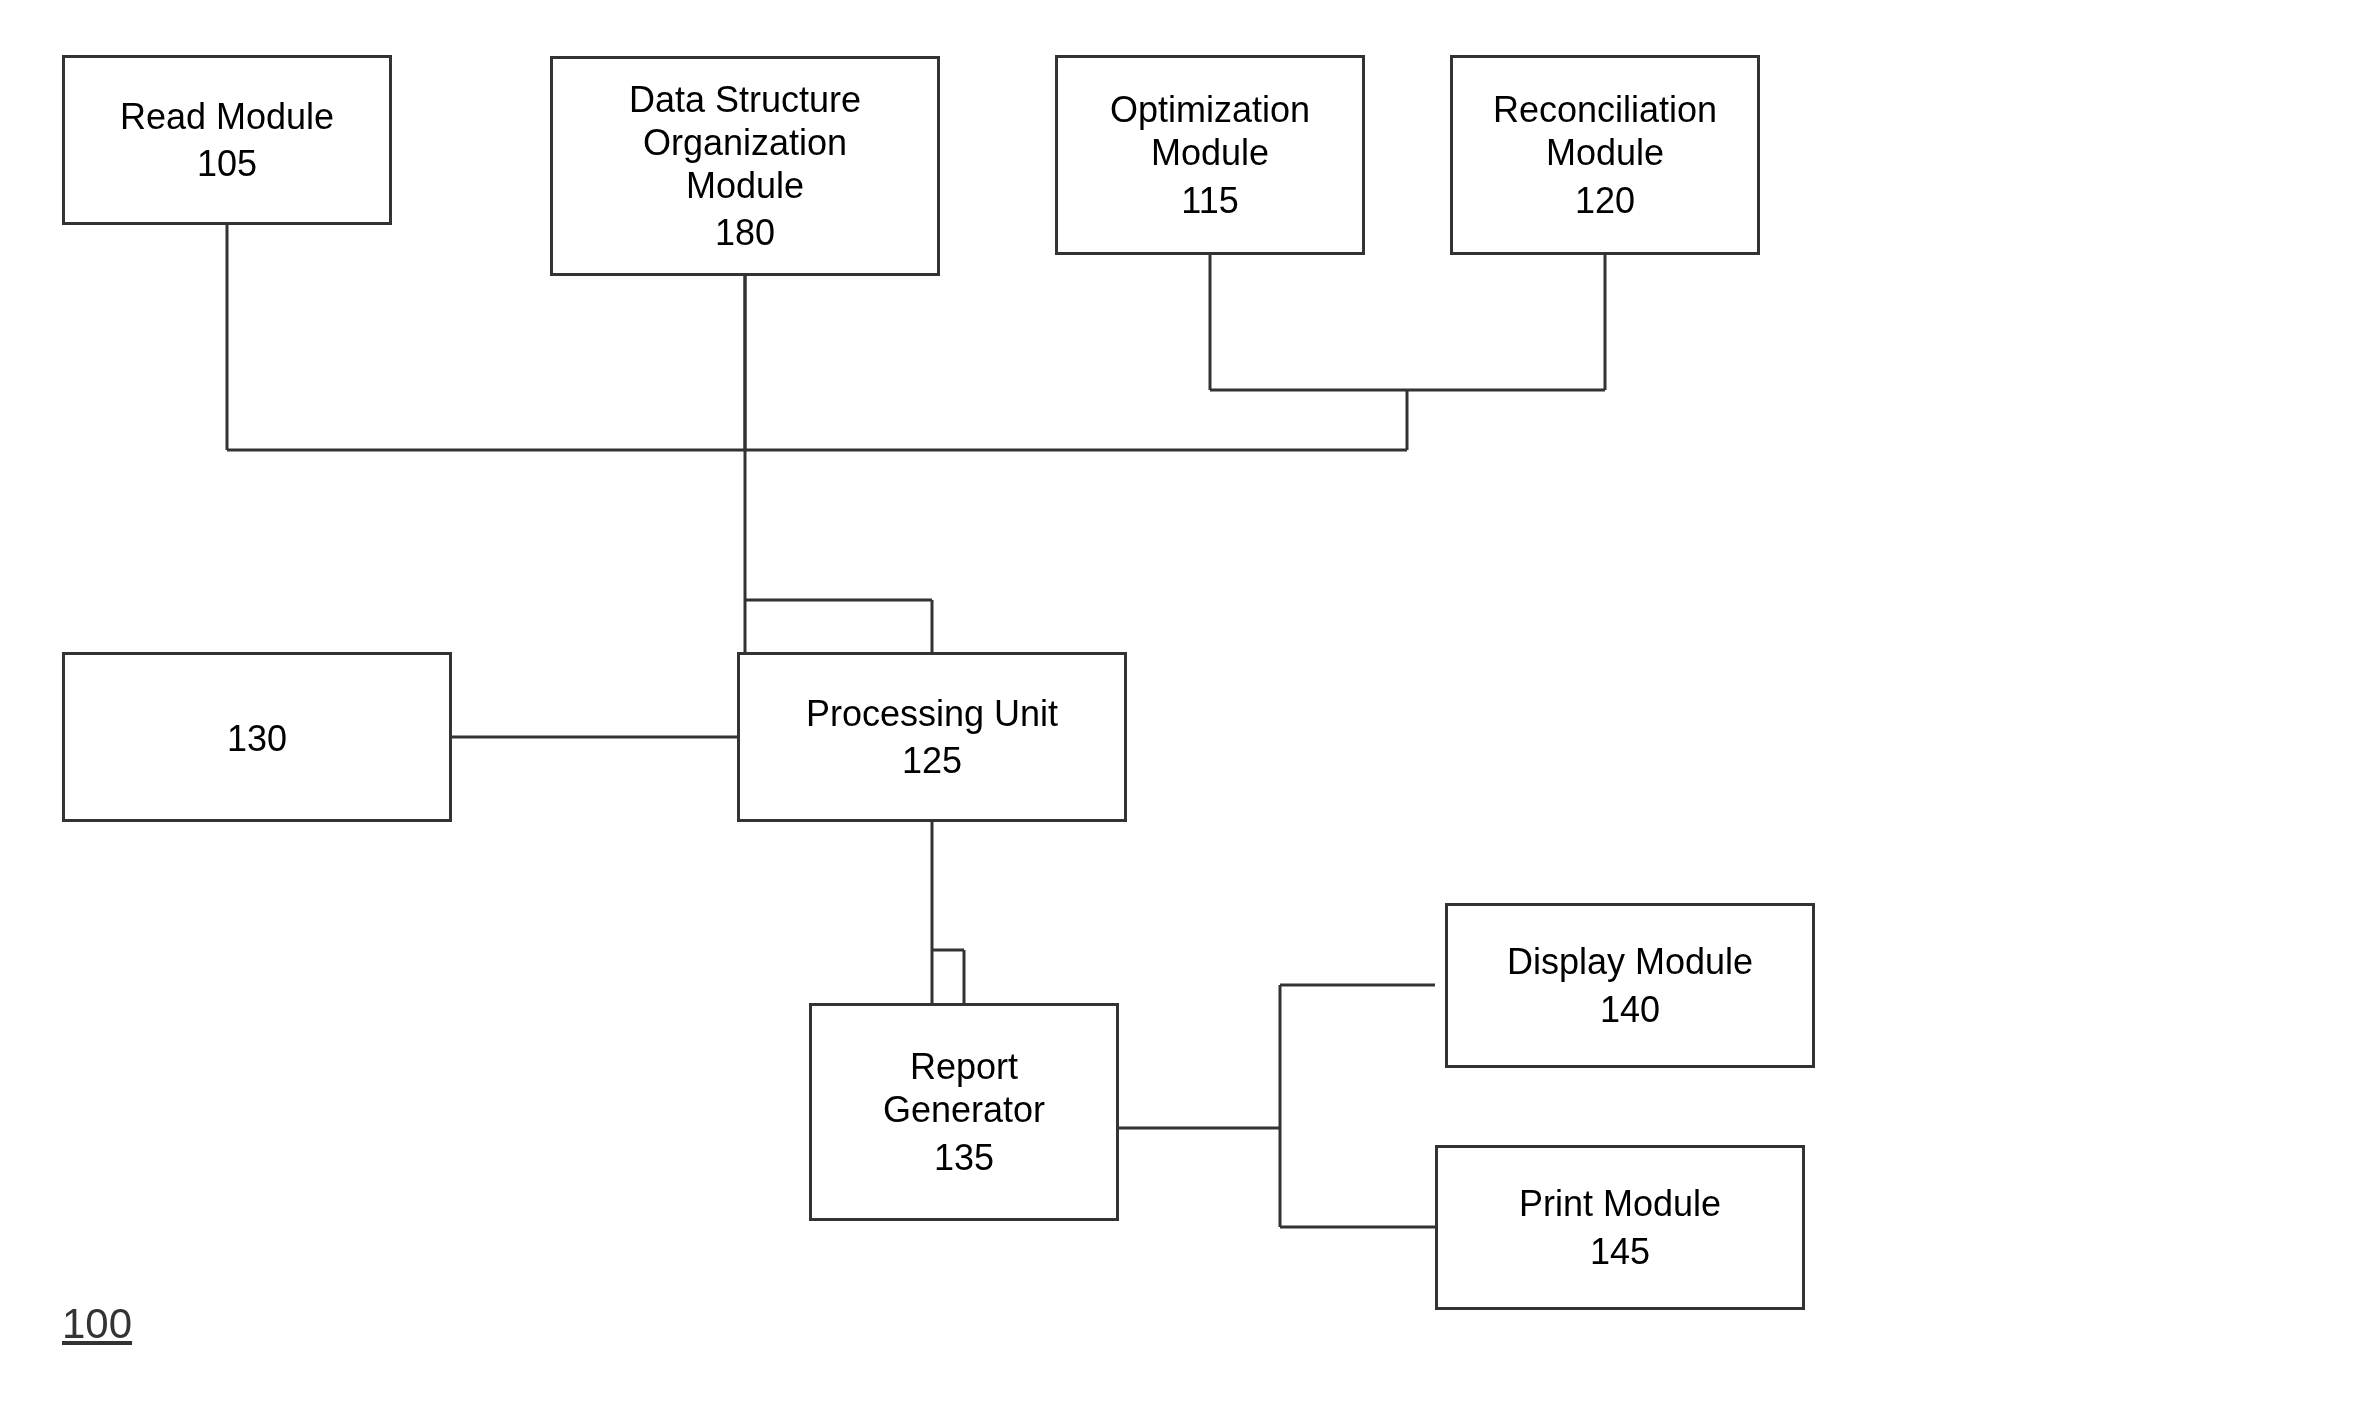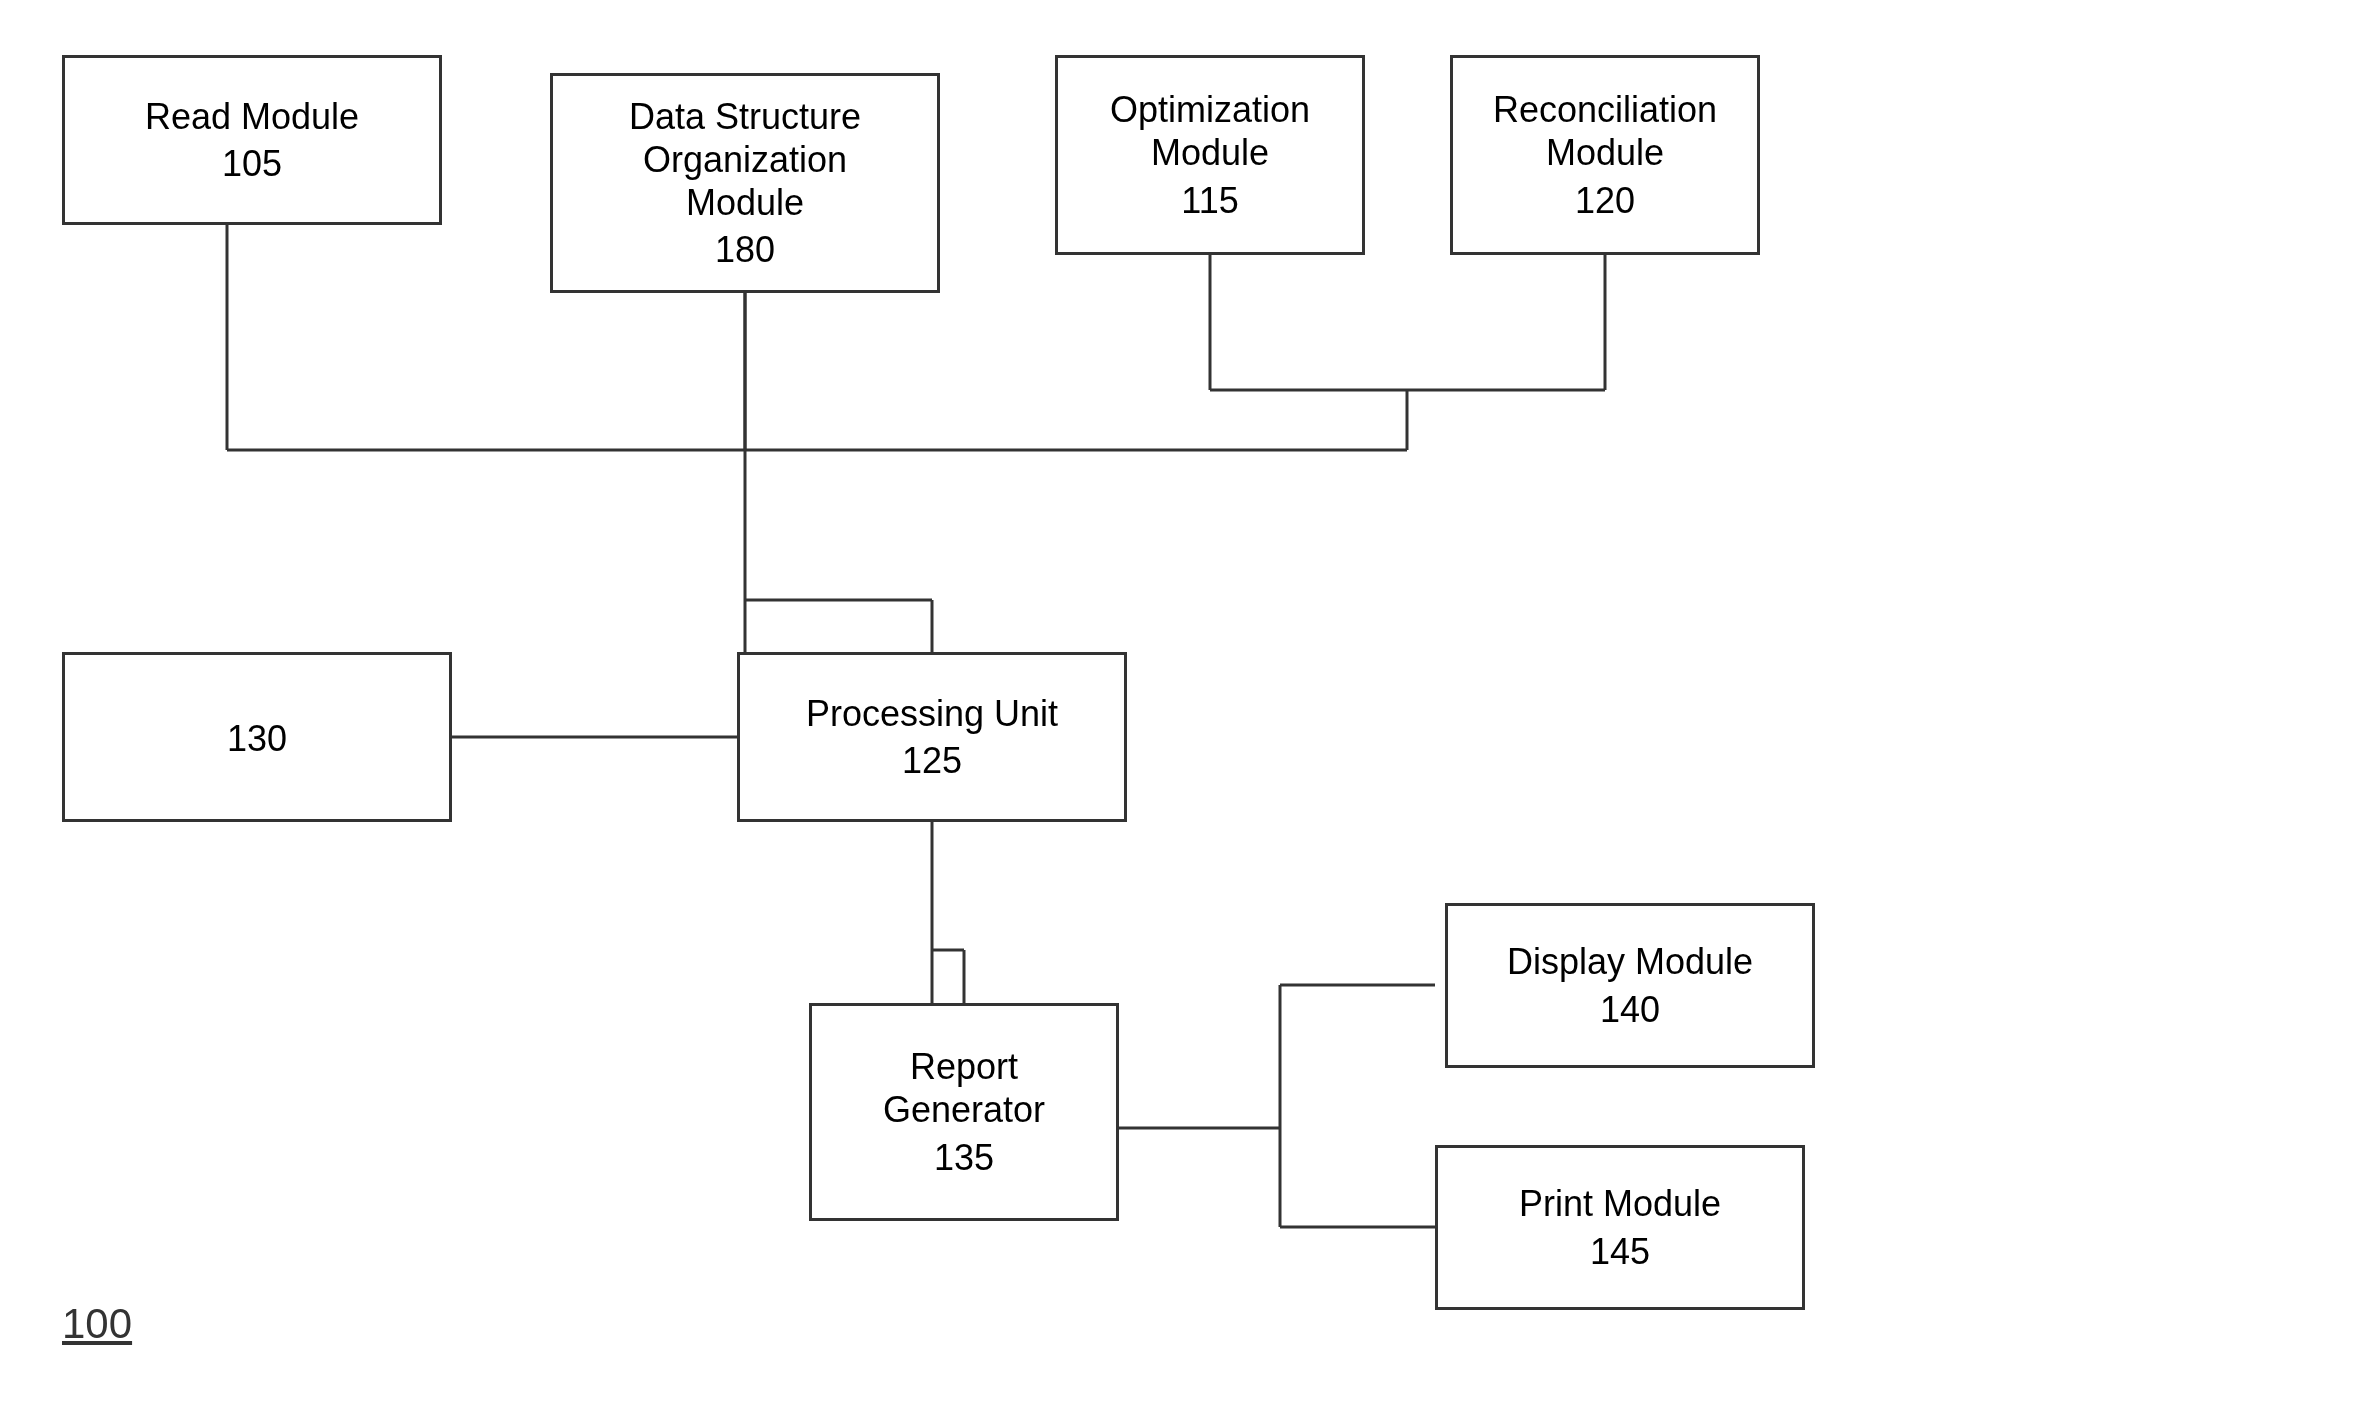--- a/index.html
+++ b/index.html
@@ -97,26 +97,26 @@
     <line x1="932" y1="822" x2="932" y2="1003"></line>
     <line x1="932" y1="950" x2="964" y2="950"></line>
     <line x1="964" y1="950" x2="964" y2="1003"></line>
 
     <line x1="1119" y1="1128" x2="1280" y2="1128"></line>
     <line x1="1280" y1="985" x2="1280" y2="1227"></line>
     <line x1="1280" y1="985" x2="1435" y2="985"></line>
     <line x1="1280" y1="1227" x2="1435" y2="1227"></line>
   </svg>
 
-  <div class="box" style="left:62px; top:55px; width:380px; height:170px;">
+  <div class="box" style="left:62px; top:55px; width:330px; height:170px;">
     <span class="label">Read Module</span>
     <span class="number">105</span>
   </div>
 
-  <div class="box" style="left:550px; top:73px; width:390px; height:220px;">
+  <div class="box" style="left:550px; top:56px; width:390px; height:220px;">
     <span class="label">Data Structure<br>Organization<br>Module</span>
     <span class="number">180</span>
   </div>
 
   <div class="box" style="left:1055px; top:55px; width:310px; height:200px;">
     <span class="label">Optimization<br>Module</span>
     <span class="number">115</span>
   </div>
 
   <div class="box" style="left:1450px; top:55px; width:310px; height:200px;">

